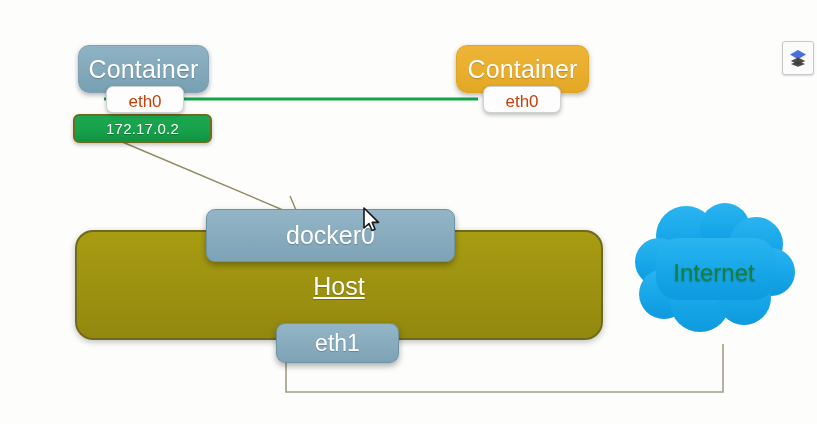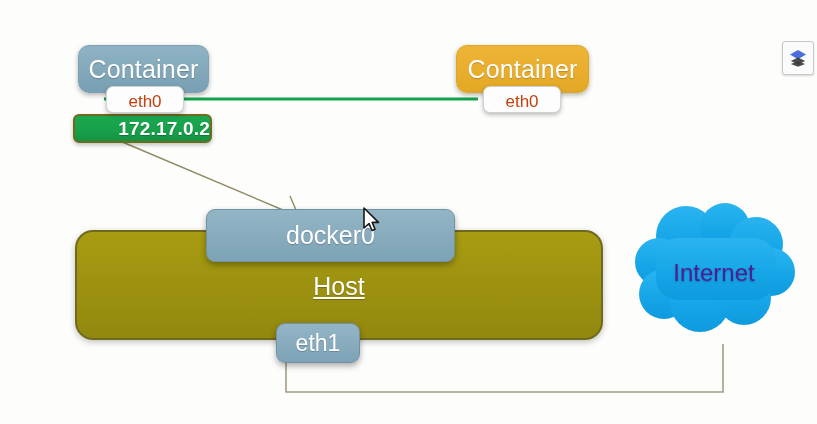--- a/index.html
+++ b/index.html
@@ -69,26 +69,25 @@
     color: #c2410c;
     font-size: 17px;
     box-shadow: 0 2px 4px rgba(0,0,0,.26);
     z-index: 6;
     align-items: flex-end;
   }
 
   
   .ip-badge {
     border-radius: 6px;
-    font-size: 19px;
-    font-weight: 700;
+    font-size: 15px;
+    font-weight: 400;
     letter-spacing: .2px;
     text-shadow: 0 1px 1px rgba(0,0,0,.25);
     box-shadow: 0 2px 4px rgba(0,0,0,.25);
-    justify-content: flex-end;
   }
   .ip-green {
     background: linear-gradient(180deg,#1aa84f 0%,#17a04a 60%,#139243 100%);
     border: 2px solid #6f6a1c;
   }
   .ip-cyan {
     background: linear-gradient(180deg,#22aae6 0%,#1ba3e2 60%,#149cd9 100%);
     border: 2px solid #6f6a1c;
   }
 
@@ -123,21 +122,21 @@
     top: 200px;
     width: 172px;
     height: 145px;
   }
   #internet-cloud svg { display: block; width: 100%; height: 100%; }
   #internet-label {
     position: absolute;
     left: 0; top: 0;
     width: 172px; height: 145px;
     display: flex; align-items: center; justify-content: center;
-    color: #4c1d95;
+    color: #15803d;
     font-size: 24px;
     text-shadow: 0 1px 2px rgba(0,0,0,.28);
     pointer-events: none;
   }
 
   
   #layers-button {
     position: absolute;
     left: 782px;
     top: 41px;
@@ -180,21 +179,21 @@
   </svg>
 
   <div id="host-box" class="node" style="left:35px; top:230px; width:528px; height:110px;">
     <span>Host</span>
   </div>
 
   <div class="node iface-box" style="left:166px; top:209px; width:249px; height:53px;">
     <span>docker0</span>
   </div>
 
-  <div class="node iface-box iface-small" style="left:236px; top:323px; width:84px; height:40px;">
+  <div class="node iface-box iface-small" style="left:236px; top:323px; width:123px; height:40px;">
     <span>eth1</span>
   </div>
 
   <div class="node container-box container-blue" style="left:38px; top:45px; width:131px; height:48px;">
     <span>Container</span>
   </div>
 
   <div class="node port-chip" style="left:66px; top:86px; width:78px; height:27px;">
     <span>eth0</span>
   </div>

